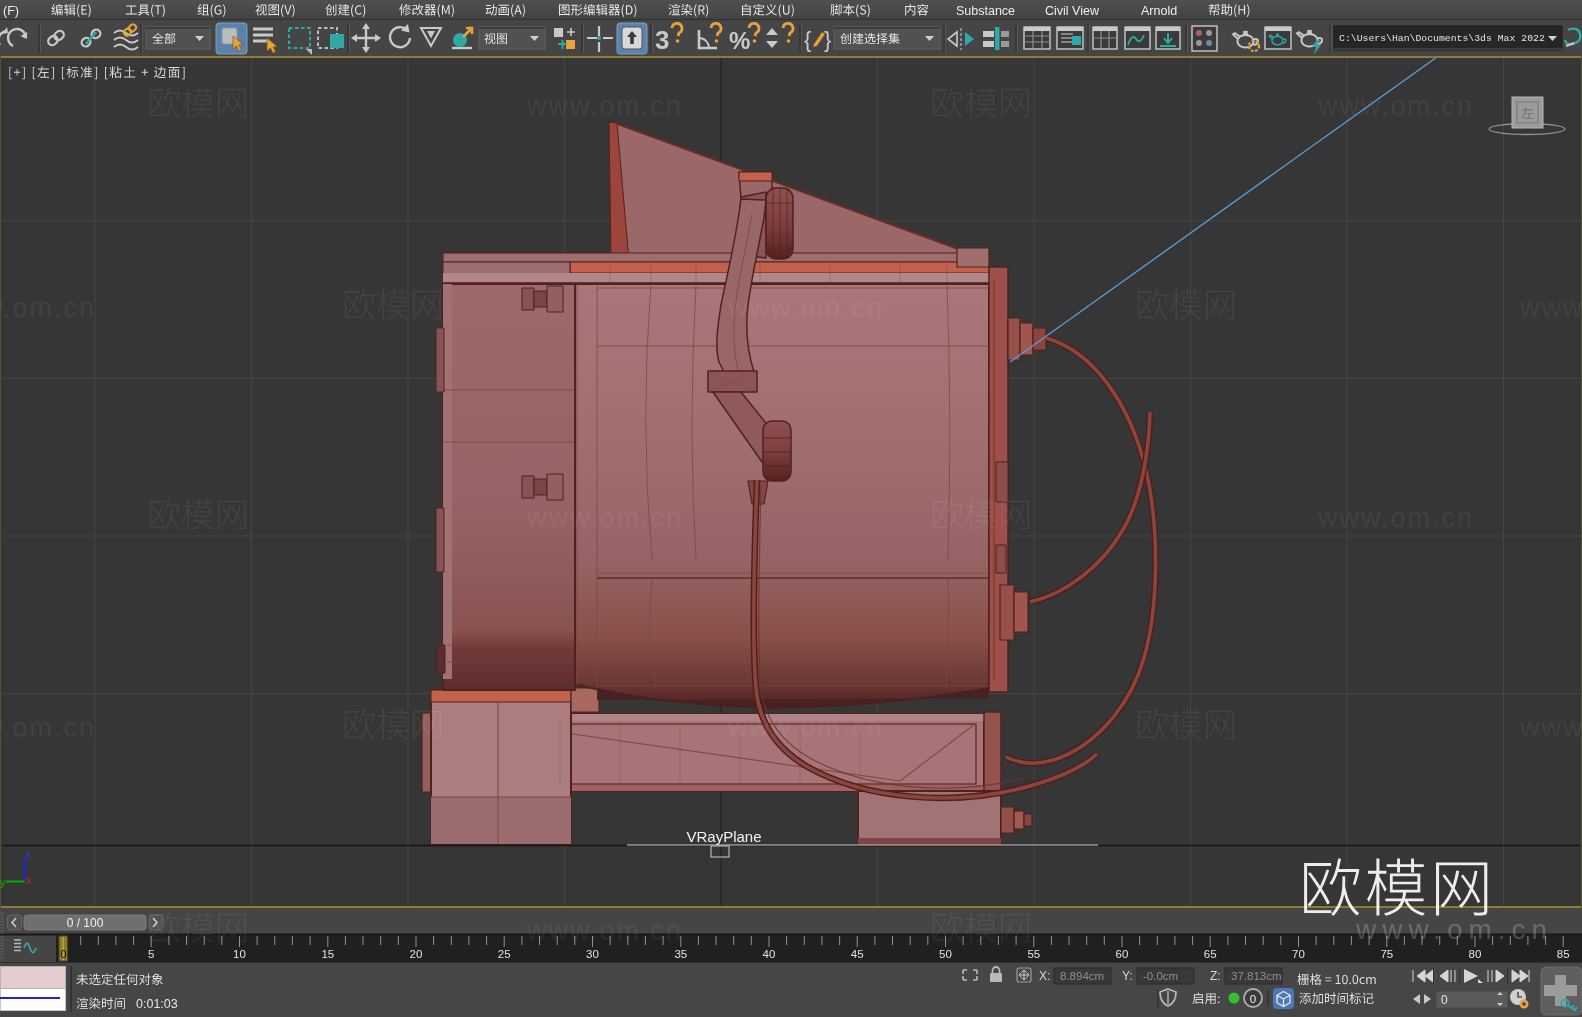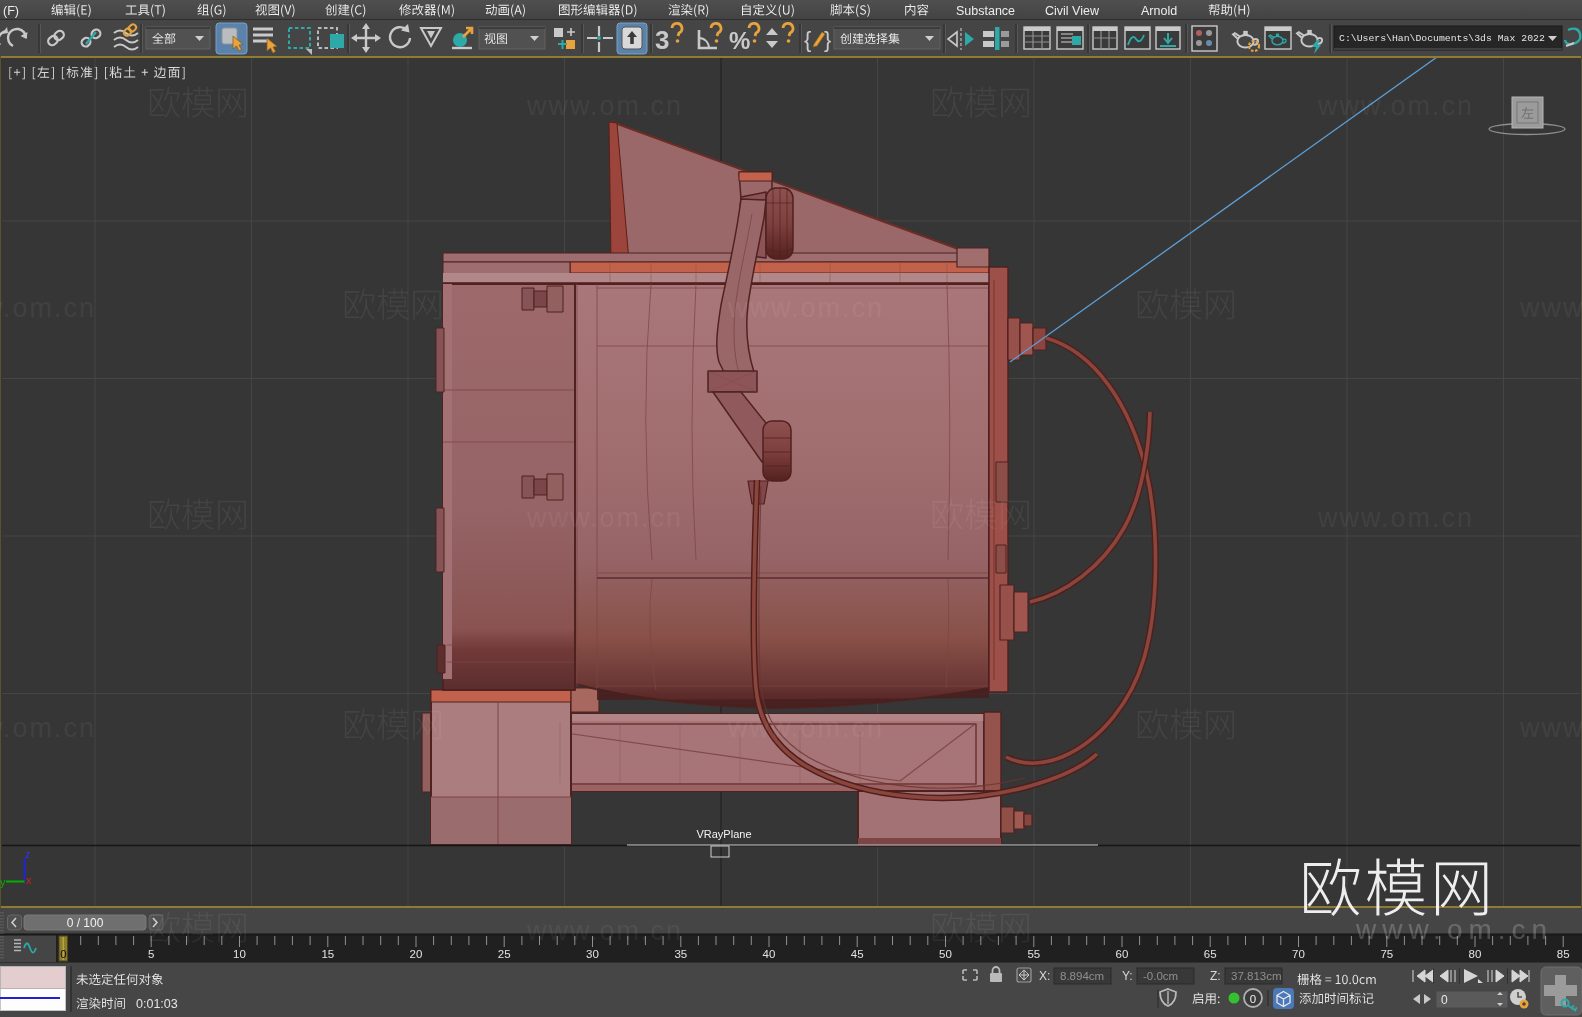--- a/index.html
+++ b/index.html
@@ -280,21 +280,21 @@
         <ellipse cx="1527" cy="129" rx="38" ry="5.5" fill="none" stroke="#9a9a9a" stroke-width="1.3" opacity="0.9"></ellipse>
         <rect x="1512" y="97" width="31" height="31" fill="#9b9b9b" stroke="#b5b5b5" stroke-width="1"></rect>
         <rect x="1517" y="102" width="21" height="21" fill="none" stroke="#7d7d7d" stroke-width="1.2"></rect>
         <path d="M24.5,858 V881.5" stroke="#2222dd" stroke-width="2"></path>
         <path d="M6,881.5 H24.5" stroke="#00b000" stroke-width="2"></path>
       </g>
     </svg>
 <div class="abs" style="left:25px;top:848px;color:#3333ee;font-size:11px;z-index:6">z</div>
 <div class="abs" style="left:0px;top:876px;color:#00b000;font-size:11px;z-index:6">y</div>
 <div class="abs" style="left:26px;top:874px;color:#cc2222;font-size:11px;z-index:6">x</div>
-<div class="abs" style="left:664px;top:828px;color:#f2f2f2;font-size:11px;z-index:6;width:120px;text-align:center">VRayPlane</div>
+<div class="abs" style="left:664px;top:828px;color:#f2f2f2;font-size:15px;z-index:6;width:120px;text-align:center">VRayPlane</div>
 <div class="abs" style="left:0;top:908px;width:1582px;height:26px;background:#454545;border-bottom:1px solid #2c2c2c"></div>
 <svg class="abs" style="left:0;top:908px" width="1582" height="26" viewBox="0 0 1582 26">
 <rect x="0" y="2" width="4" height="24" fill="#454545"></rect>
 <path d="M1,4 v20 M3,4 v20" stroke="#6a6a6a" stroke-width="1" stroke-dasharray="1.5,1.5"></path>
 <rect x="7.5" y="7" width="14" height="15" rx="3" fill="#505050" stroke="#666" stroke-width="1"></rect>
 <path d="M16,10 l-4,4.5 4,4.5" stroke="#ccc" stroke-width="1.6" fill="none"></path>
 <rect x="24" y="7" width="122" height="15" rx="3" fill="#6f6f6f" stroke="#7a7a7a" stroke-width="1"></rect>
 <text x="85" y="19" text-anchor="middle" font-size="12" fill="#f2f2f2" font-family="Liberation Sans">0 / 100</text>
 <rect x="149" y="7" width="14" height="15" rx="3" fill="#505050" stroke="#666" stroke-width="1"></rect>
 <path d="M153,10 l4,4.5 -4,4.5" stroke="#ccc" stroke-width="1.6" fill="none"></path>

